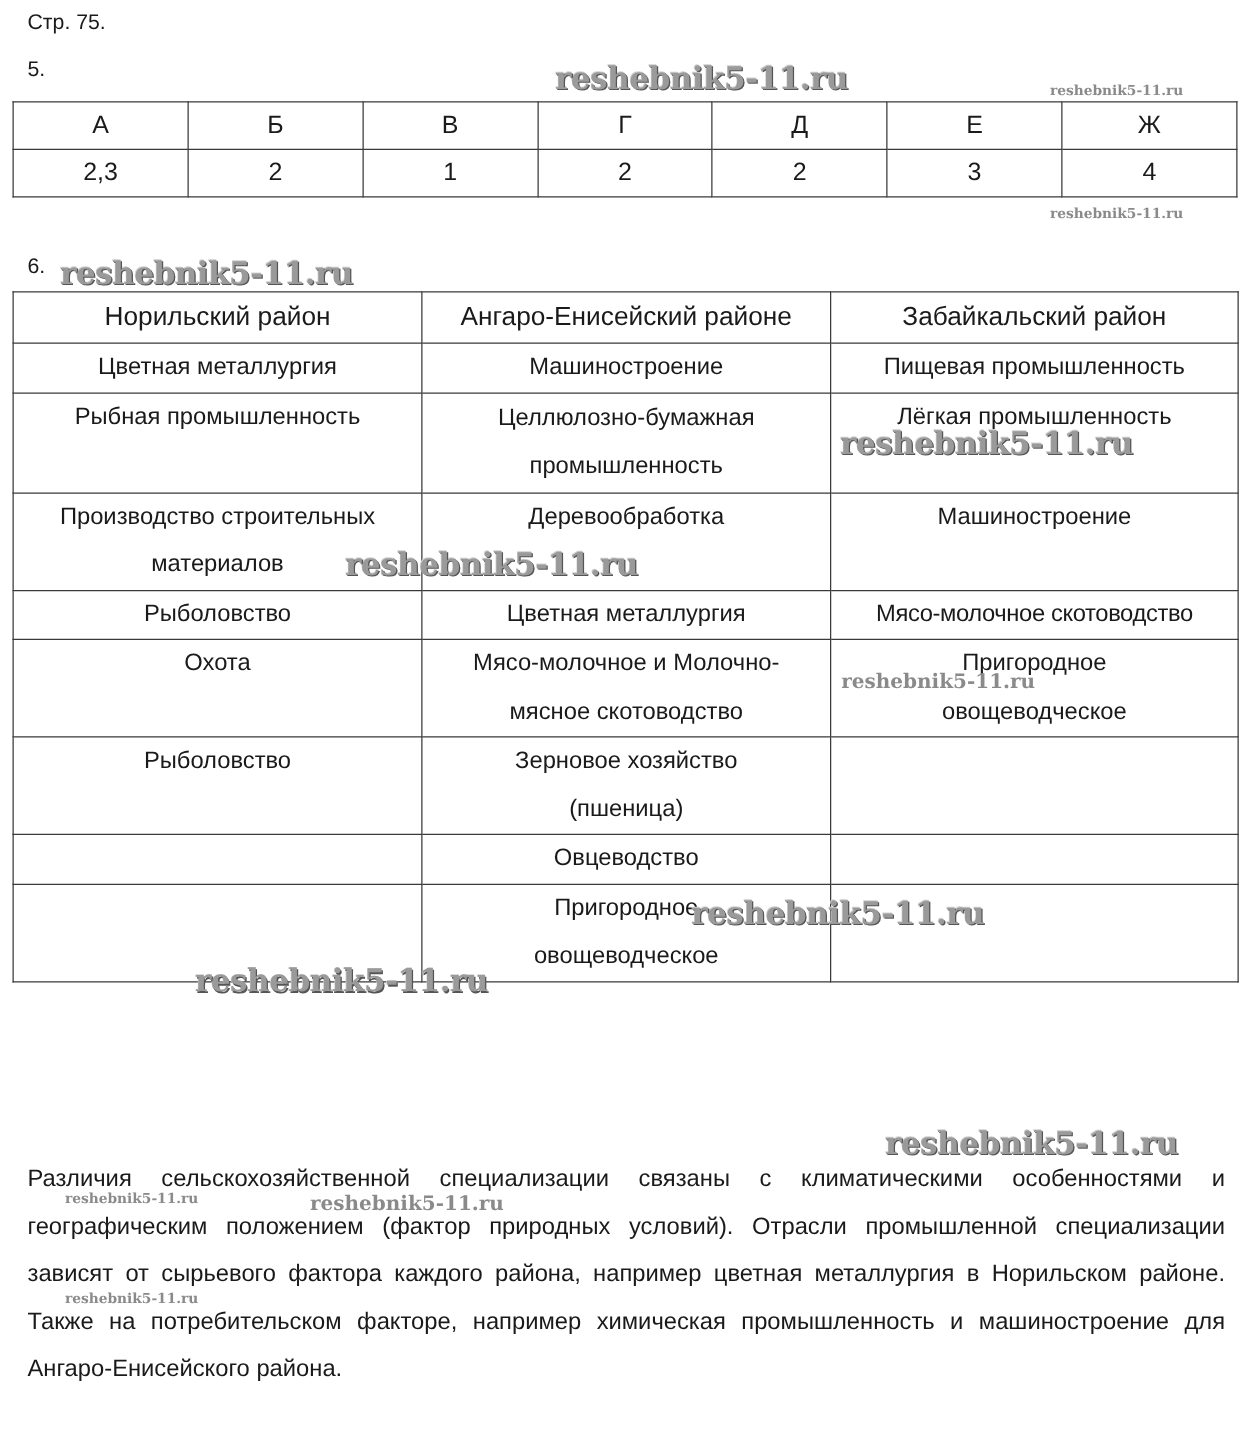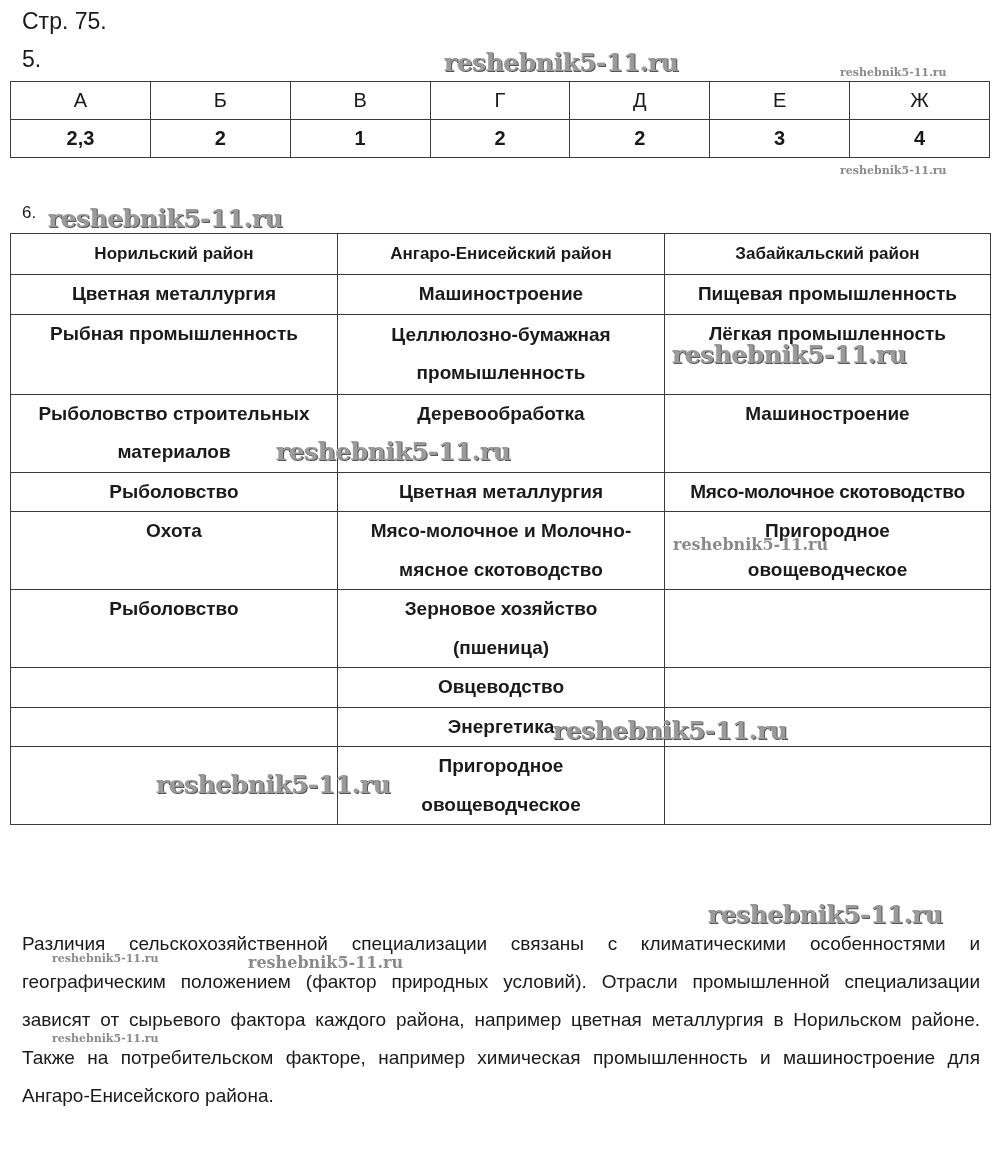--- a/index.html
+++ b/index.html
@@ -1,28 +1,28 @@
 <!DOCTYPE html>
 <html><head>
 <meta charset="utf-8">
 <style>
   html, body { margin: 0; padding: 0; background: #ffffff; }
   body {
     width: 1000px; height: 1154px; position: relative; overflow: hidden;
     font-family: "Liberation Sans", sans-serif; color: #1a1a1a;
   }
   .abs { position: absolute; }
-  .label { font-size: 23px; }
+  .label { font-size: 17px; }
   table { border-collapse: collapse; position: absolute; table-layout: fixed; }
-  td, th { border: 1.3px solid #3a3a3a; text-align: center; vertical-align: top; font-weight: bold; }
+  td, th { border: 1.3px solid #3a3a3a; text-align: center; vertical-align: top; font-weight: normal; }
   .t5 { left: 10px; top: 81px; width: 980px; }
   .t5 td { height: 37px; font-size: 20px; vertical-align: middle; padding: 0; }
   .t5 tr.head td { font-weight: normal; }
   .t6 { left: 10px; top: 233px; width: 980px; }
-  .t6 th { font-weight: bold; font-size: 17px; height: 40px; vertical-align: middle; padding: 0; }
+  .t6 th { font-weight: normal; font-size: 21px; height: 40px; vertical-align: middle; padding: 0; }
   .t6 td { font-size: 19px; line-height: 38.5px; padding: 0 2px; margin-left: 32px; }
   .para {
     left: 22px; top: 925px; width: 958px; font-size: 19px; line-height: 38px;
     text-align: justify; text-align-last: left;
   }
   .wm-big {
     font-family: "DejaVu Serif", serif; font-weight: bold; font-size: 25px;
     color: #9a9a9a; letter-spacing: -0.5px;
     text-shadow: 1px 1px 0 #555, -0.5px -0.5px 0 #d0d0d0;
     white-space: nowrap; pointer-events: none;
@@ -69,35 +69,35 @@
 
 <table class="t6">
   <colgroup>
       <col style="width:327px">
       <col style="width:327px">
       <col style="width:326px">
     </colgroup>
   <tbody>
       <tr>
     <th>Норильский район</th>
-    <th>Ангаро-Енисейский район</th>
+    <th>Ангаро-Енисейский районе</th>
     <th>Забайкальский район</th>
   </tr>
   <tr style="height:38px">
     <td>Цветная металлургия</td>
     <td>Машиностроение</td>
     <td>Пищевая промышленность</td>
   </tr>
   <tr style="height:77px">
     <td>Рыбная промышленность</td>
     <td style="padding:1px 40px">Целлюлозно-бумажная промышленность</td>
     <td>Лёгкая промышленность</td>
   </tr>
   <tr style="height:77px">
-    <td>Рыболовство строительных материалов</td>
+    <td>Производство строительных материалов</td>
     <td>Деревообработка</td>
     <td>Машиностроение</td>
   </tr>
   <tr style="height:38px">
     <td>Рыболовство</td>
     <td>Цветная металлургия</td>
     <td style="letter-spacing:-0.3px">Мясо-молочное скотоводство</td>
   </tr>
   <tr style="height:77px">
     <td>Охота</td>
@@ -105,25 +105,20 @@
     <td style="padding:0 70px">Пригородное овощеводческое</td>
   </tr>
   <tr style="height:77px">
     <td>Рыболовство</td>
     <td style="padding:0 50px">Зерновое хозяйство (пшеница)</td>
     <td></td>
   </tr>
   <tr style="height:38px">
     <td></td>
     <td>Овцеводство</td>
-    <td></td>
-  </tr>
-  <tr style="height:38px">
-    <td></td>
-    <td>Энергетика</td>
     <td></td>
   </tr>
   <tr style="height:77px">
     <td></td>
     <td style="padding:0 70px">Пригородное овощеводческое</td>
     <td></td>
   </tr>
 </tbody>
   </table>
 

